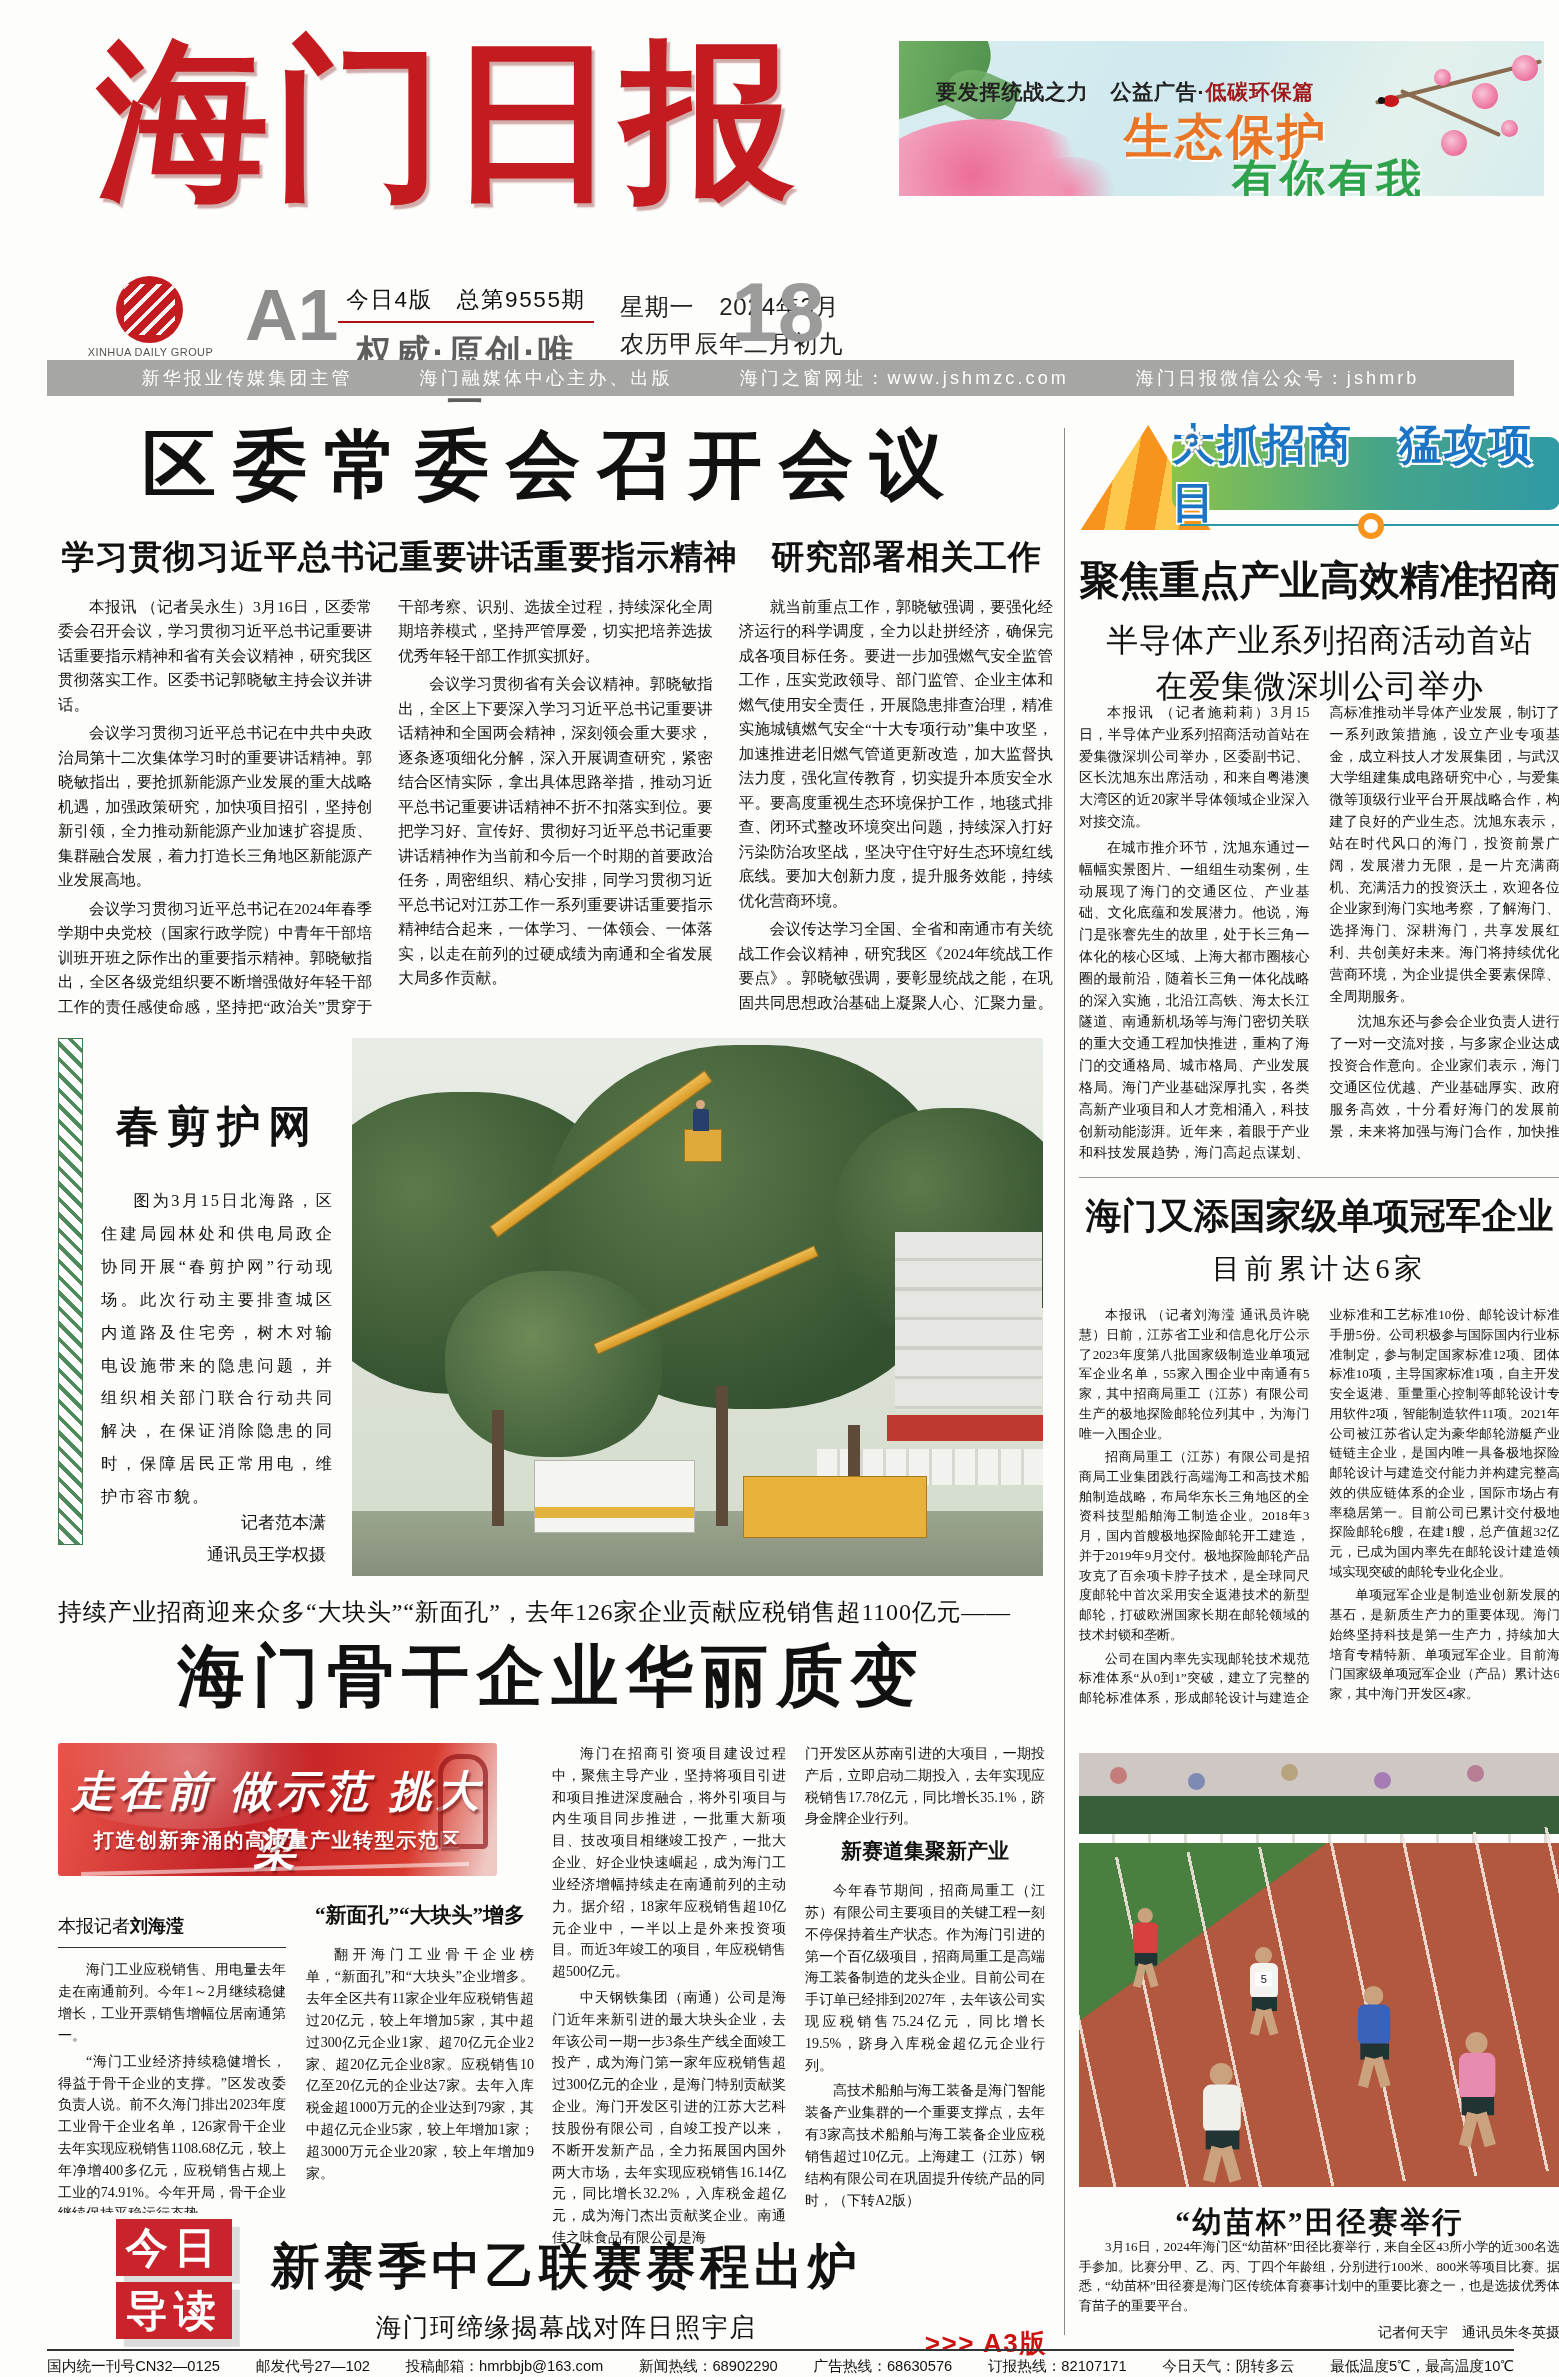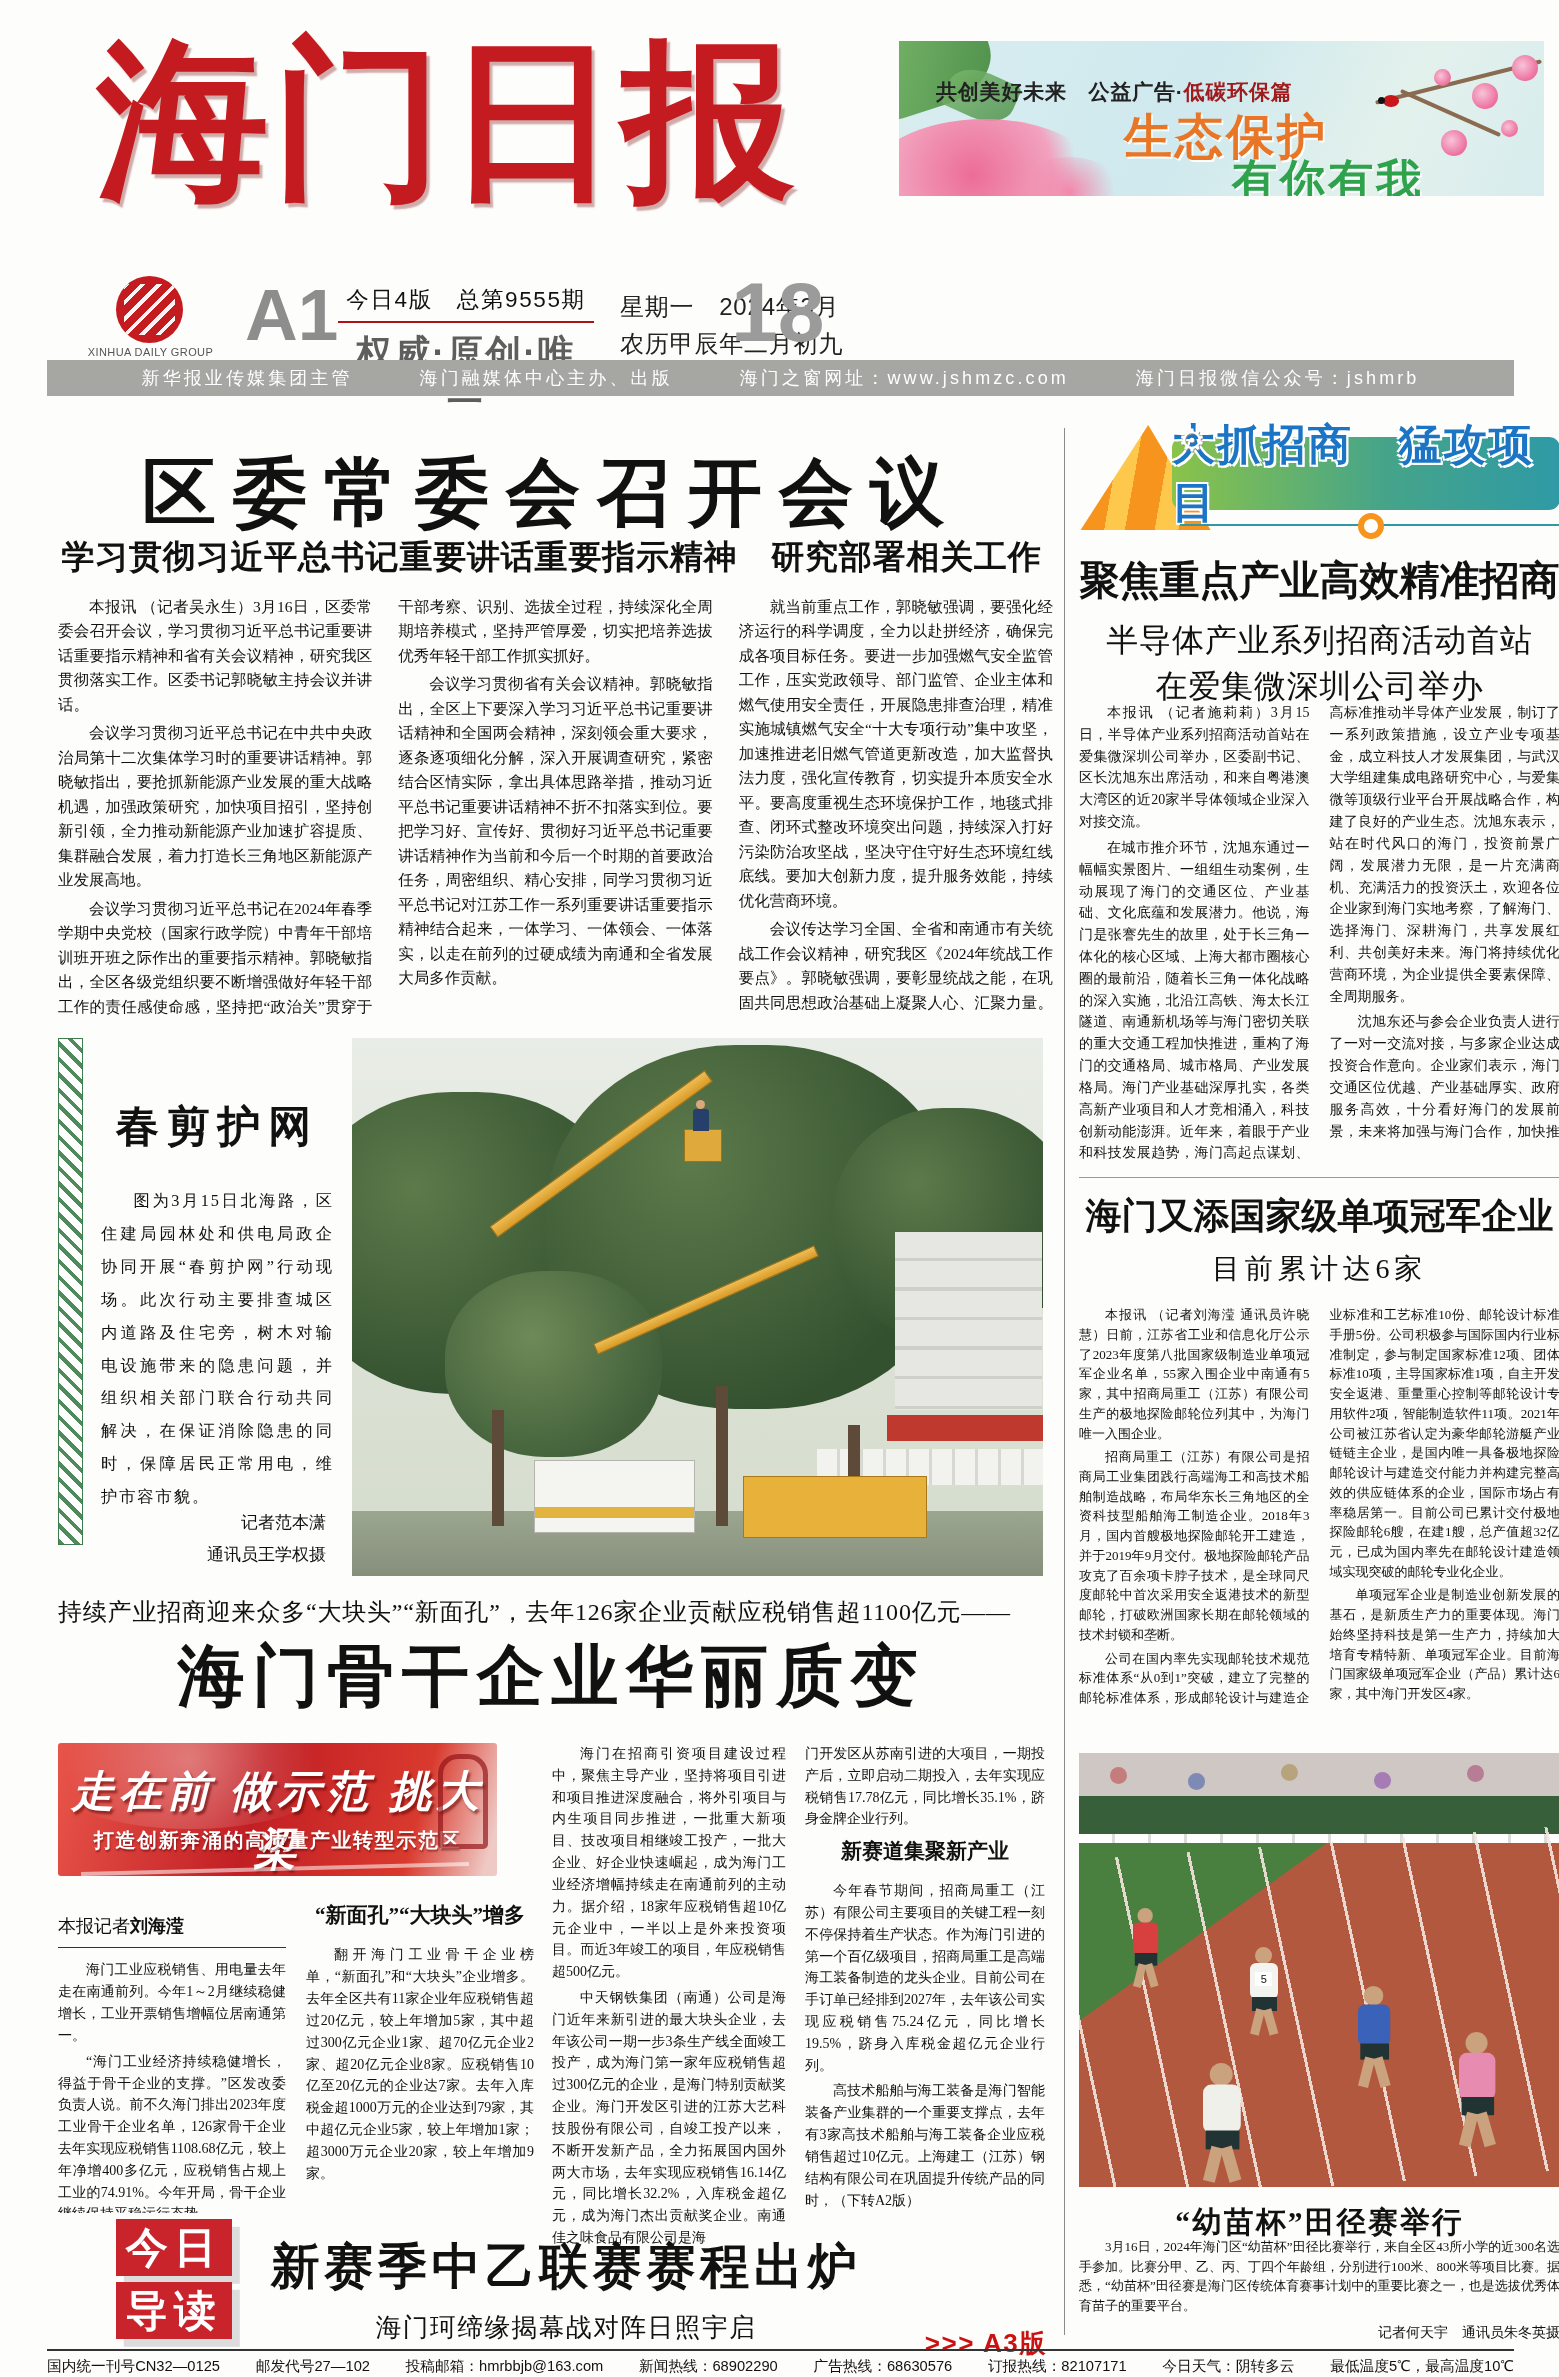--- a/index.html
+++ b/index.html
@@ -41,21 +41,21 @@
       font-family:"Liberation Sans",sans-serif;text-shadow:1.6px 1.6px 0 #fff;}
   #ad-line2{position:absolute;left:333px;top:110px;font-size:45px;font-weight:bold;color:#2fa24c;letter-spacing:3.1px;
       font-family:"Liberation Sans",sans-serif;text-shadow:1.6px 1.6px 0 #fff;}
   #ad-bug{position:absolute;left:484px;top:54px;width:15.5px;height:11.6px;border-radius:50%;background:#c8181c;}
   #ad-bug::before{content:"";position:absolute;left:-4.7px;top:2.3px;width:7px;height:7px;border-radius:50%;background:#111;}
   
   #info-bar{left:47px;top:360px;width:1467px;height:36px;background:#a6a6a2;display:flex;align-items:center;
      justify-content:center;gap:67px;color:#fff;font-size:18px;letter-spacing:3.1px;
      font-family:"Liberation Sans",sans-serif;}
   
-  #lead-title{left:47px;top:425px;width:1009px;text-align:center;font-size:74px;font-weight:bold;letter-spacing:17px;line-height:1.1;margin-top:28px;}
+  #lead-title{left:47px;top:425px;width:1009px;text-align:center;font-size:74px;font-weight:bold;letter-spacing:17px;line-height:1.1;}
   #lead-subtitle{left:47px;top:535px;width:1009px;text-align:center;font-size:33px;font-weight:600;letter-spacing:0.8px;}
   #lead-body{left:58px;top:595px;width:995px;height:428px;column-count:3;column-gap:26px;
      font-size:15.5px;line-height:1.58;overflow:hidden;}
   #v-rule{left:1064px;top:428px;width:0.8px;height:1907px;background:#8b8b8b;}
   
   #promo{left:1079px;top:425px;width:481px;height:116px;}
   #promo-mountain{position:absolute;left:1.6px;top:0;width:130px;height:105px;
      clip-path:polygon(52% 0,100% 100%,0 100%);
      background:linear-gradient(100deg,#f7941d 0 28%,#fdc84b 28% 42%,#f7941d 42% 62%,#fdc84b 62% 78%,#f7941d 78%);}
   #promo-bar{position:absolute;left:93px;top:12.4px;right:0;height:73px;border-radius:11px;
@@ -186,21 +186,21 @@
     <div id="ad-splash2"></div>
     <div id="ad-branch">
       <div class="twig" style="right:7.8px;top:31px;width:171px;transform:rotate(-14deg);"></div>
       <div class="twig" style="right:47px;top:62px;width:109px;transform:rotate(24deg);"></div>
       <div class="bloom" style="right:14px;top:6.2px;"></div>
       <div class="bloom" style="right:54px;top:34px;"></div>
       <div class="bloom s" style="right:101px;top:20px;"></div>
       <div class="bloom s" style="right:34px;top:71px;"></div>
       <div class="bloom" style="right:85px;top:81px;"></div>
     </div>
-    <div id="ad-kicker"><span>共创美好未来　公益广告·</span><b>低碳环保篇</b></div>
+    <div id="ad-kicker"><span>要发挥统战之力　公益广告·</span><b>低碳环保篇</b></div>
     <div id="ad-line1">生态保护</div>
     <div id="ad-line2">有你有我</div>
     <div id="ad-bug"></div>
   </div>
 
   <div class="abs" id="info-bar">
     <span>新华报业传媒集团主管</span>
     <span>海门融媒体中心主办、出版</span>
     <span>海门之窗网址：www.jshmzc.com</span>
     <span>海门日报微信公众号：jshmrb</span>

